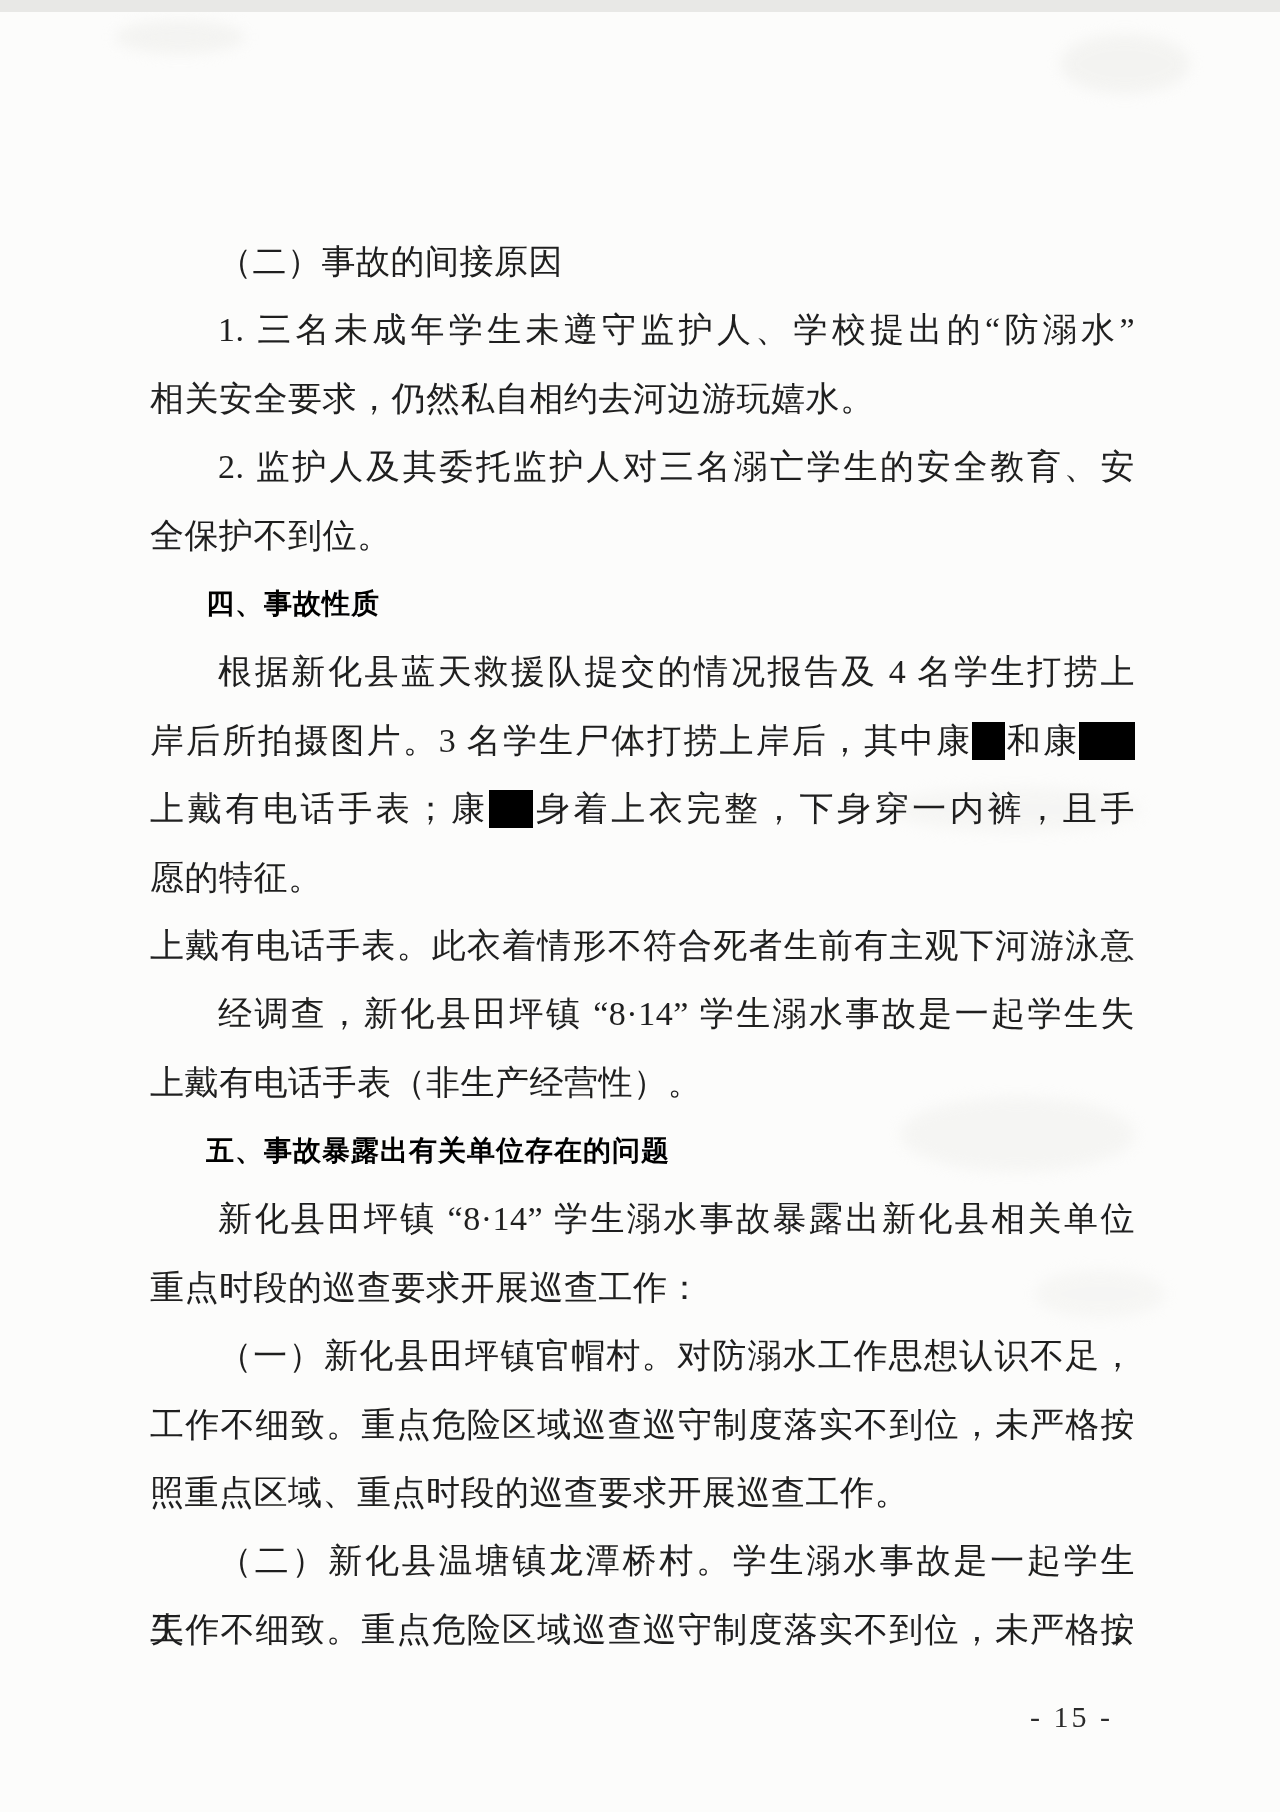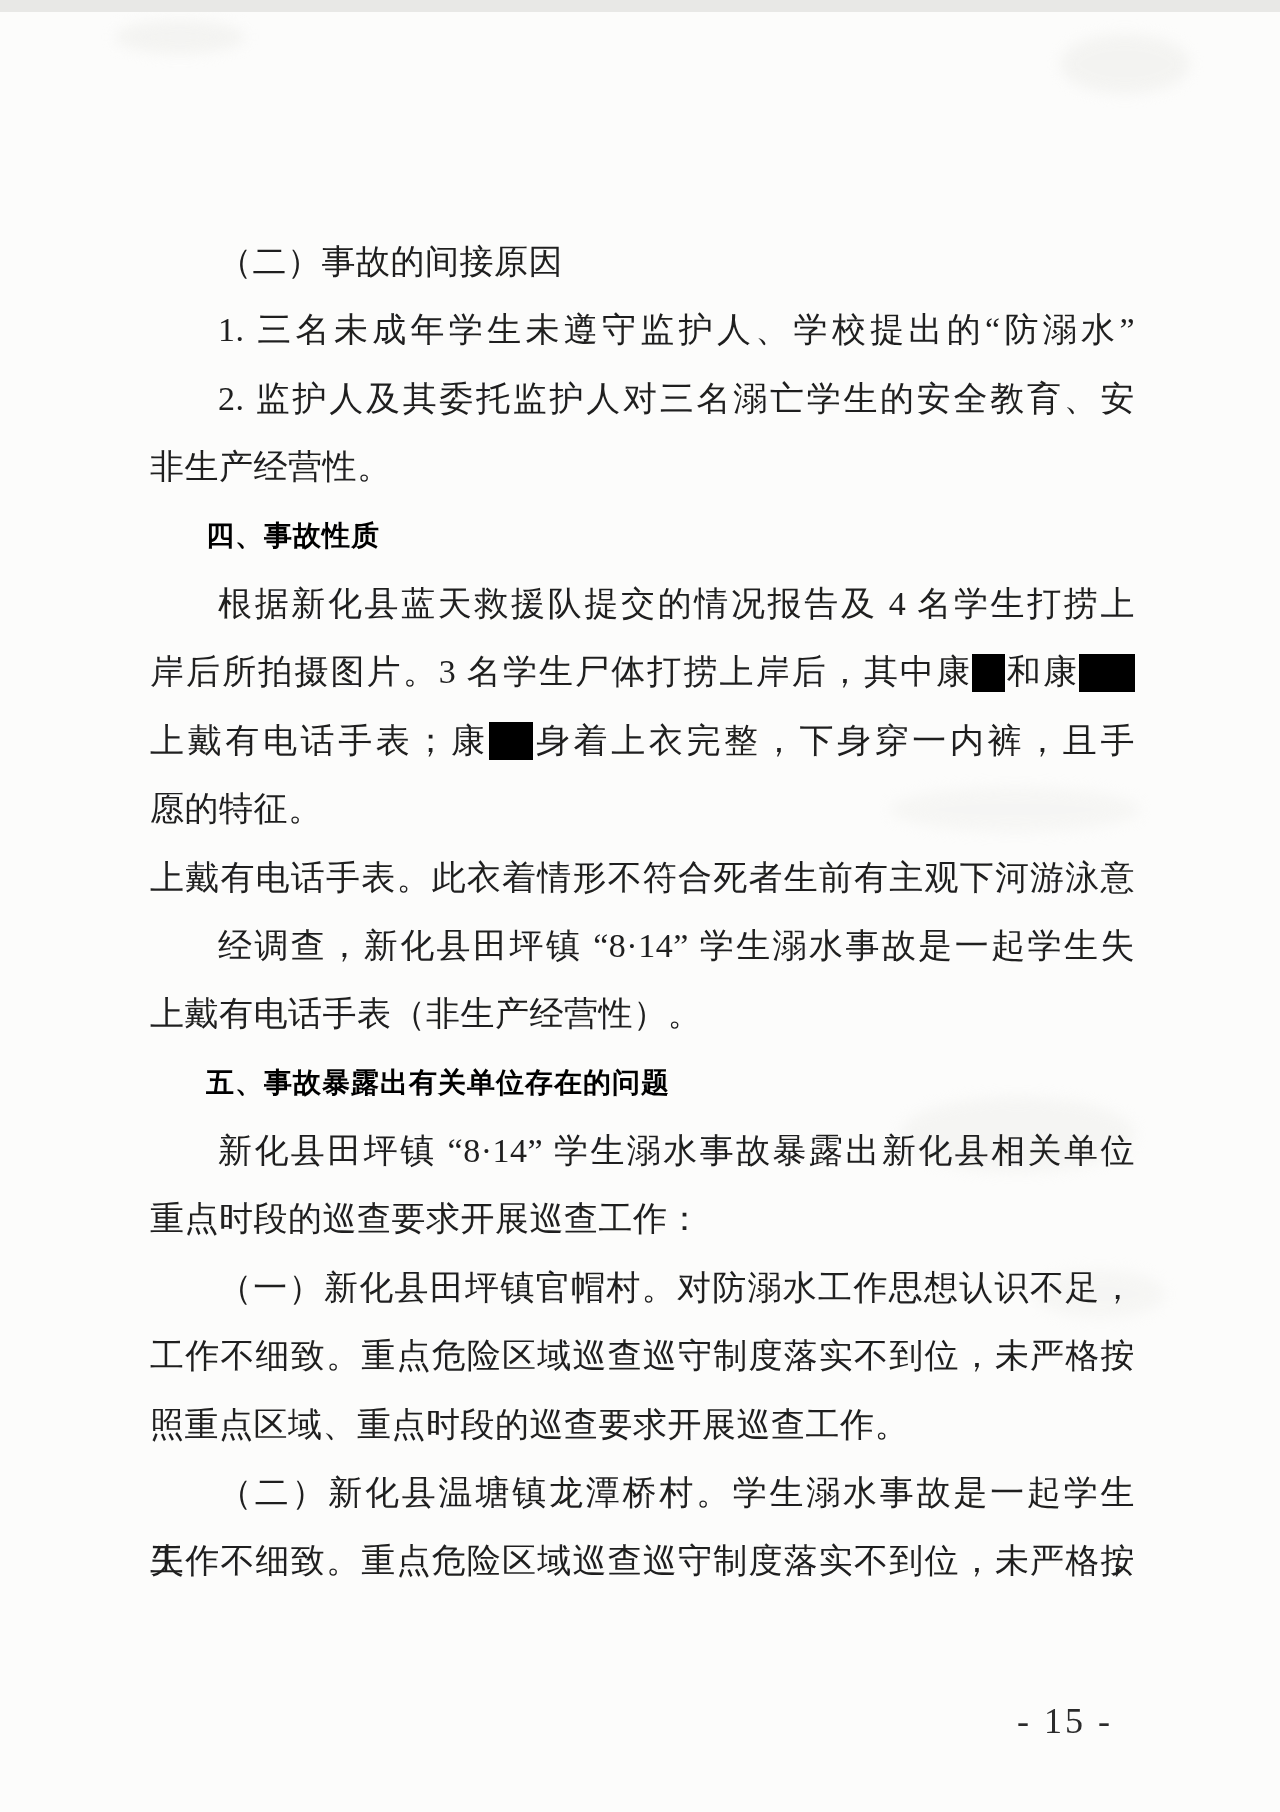--- a/index.html
+++ b/index.html
@@ -49,21 +49,21 @@
     display: inline-block;
     height: 38px;
     background: #000;
     vertical-align: middle;
     margin-top: -6px;
   }
   .page-number {
     position: absolute;
     top: 1688px;
     right: 167px;
-    font-size: 36px;
+    font-size: 30px;
     letter-spacing: 3px;
     color: #2b2b2b;
     font-family: "Liberation Serif", "DejaVu Serif", serif;
   }
   
   .artifact {
     position: absolute;
     background: #ededea;
     border-radius: 50%;
     filter: blur(7px);
@@ -83,22 +83,23 @@
 
   <div class="artifact a1"></div>
   <div class="artifact a2"></div>
   <div class="artifact a3"></div>
   <div class="artifact a4"></div>
   <div class="artifact a5"></div>
 
   <div class="doc-body">
       <div class="line indent"><span>（二）事故的间接原因</span></div>
       <div class="line indent justify"><span>1. 三名未成年学生未遵守监护人、学校提出的“防溺水”</span></div>
+      <div class="line"><span>相关安全要求，仍然私自相约去河边游玩嬉水。</span></div>
       <div class="line indent justify"><span>2. 监护人及其委托监护人对三名溺亡学生的安全教育、安</span></div>
-      <div class="line"><span>非生产经营性。</span></div>
+      <div class="line"><span>全保护不到位。</span></div>
       <div class="line indent heading"><span>四、事故性质</span></div>
       <div class="line indent justify"><span>根据新化县蓝天救援队提交的情况报告及 4 名学生打捞上</span></div>
       <div class="line justify"><span>岸后所拍摄图片。3 名学生尸体打捞上岸后，其中康</span><span class="redaction" style="width: 33px;"></span><span>和康</span><span class="redaction" style="width: 56px;"></span></div>
       <div class="line justify"><span>上戴有电话手表；康</span><span class="redaction" style="width: 44px;"></span><span>身着上衣完整，下身穿一内裤，且手</span></div>
       <div class="line"><span>愿的特征。</span></div>
       <div class="line justify"><span>上戴有电话手表。此衣着情形不符合死者生前有主观下河游泳意</span></div>
       <div class="line indent justify"><span>经调查，新化县田坪镇 “8·14” 学生溺水事故是一起学生失</span></div>
       <div class="line"><span>上戴有电话手表（非生产经营性）。</span></div>
       <div class="line indent heading"><span>五、事故暴露出有关单位存在的问题</span></div>
       <div class="line indent justify"><span>新化县田坪镇 “8·14” 学生溺水事故暴露出新化县相关单位</span></div>

